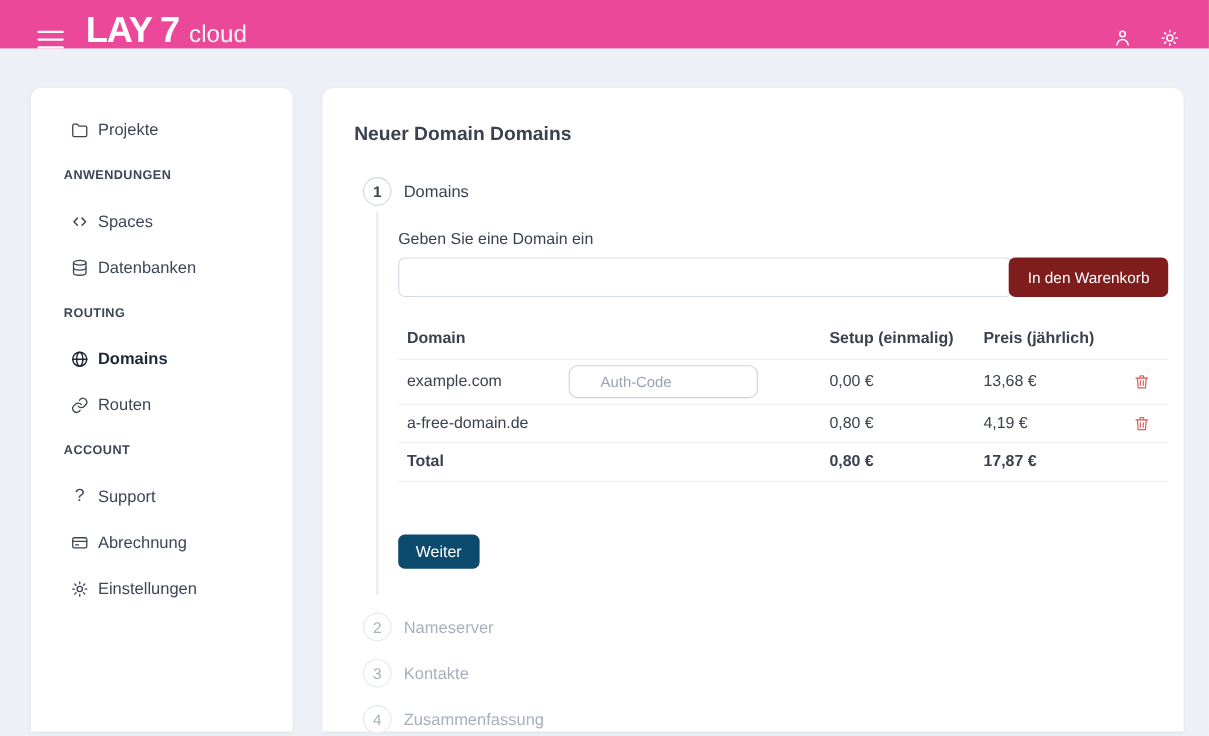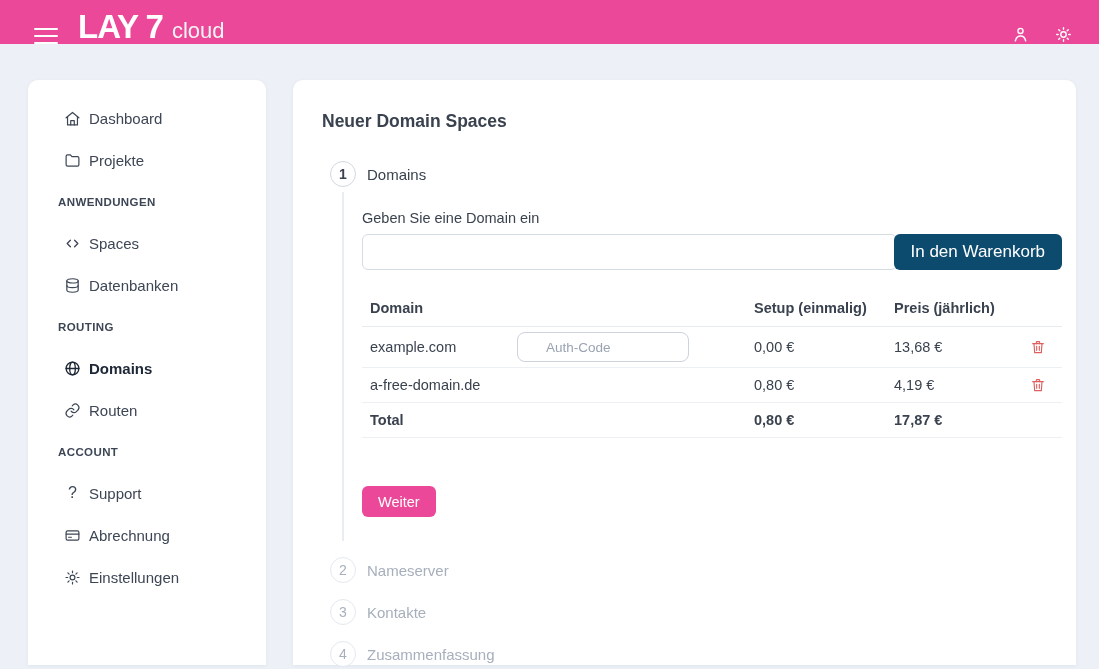--- a/index.html
+++ b/index.html
@@ -50,40 +50,40 @@
     margin-left:12px; border-left:2px solid #e9edf2;
     padding:18px 0 24px 18px; margin-top:5px; width:720px;
   }
   .form-label { font-size:14.5px; color:#39424e; margin-bottom:8px; }
   .input-row { display:flex; width:700px; }
   .domain-input {
     flex:1; height:36px; border:1px solid #d5dbe3; border-radius:6px;
     padding:0 12px; font-size:14.5px; color:#39424e; outline:none; background:#fff;
   }
   .cart-btn {
-    height:36px; margin-left:-3px; background:#0c4a6e; color:#fff; border:none;
-    border-radius:6px; font-size:17px; padding:0 17px; cursor:pointer; position:relative; z-index:2;
+    height:36px; margin-left:-3px; background:#7f1d1d; color:#fff; border:none;
+    border-radius:6px; font-size:14px; padding:0 17px; cursor:pointer; position:relative; z-index:2;
   }
   
   .domain-table { margin-top:26px; width:700px; border-collapse:collapse; font-size:14.5px; color:#39424e; }
   .domain-table th { text-align:left; font-weight:600; padding:4px 8px 10px; border-bottom:1px solid #e8ecf1;margin-left:20px; }
   .domain-table td { padding:9px 8px; text-align:left; vertical-align:middle; }
   .row-line td { border-bottom:1px solid #eceff4; }
   .row-domain td { padding:5px 8px; }
   .cell-flex { display:flex; align-items:center; }
   .cell-flex .domain-name { width:147px; flex-shrink:0; }
   .auth-input {
     width:172px; height:30px; border:1px solid #ccd3dd; border-radius:8px;
     padding:0 28px; font-size:13.5px; color:#39424e; outline:none; background:#fff;
   }
   .auth-input::placeholder { color:#9aa3b1; }
   .total-row td { font-weight:600; border-top:1px solid #dde2e9; border-bottom:1px solid #eceff4; }
   .trash-btn { background:none; border:none; color:#df5f5e; cursor:pointer; display:flex; align-items:center; padding:0; }
   .next-btn {
-    margin-top:48px; background:#ec4899; color:#fff; border:none; border-radius:6px;
+    margin-top:48px; background:#0c4a6e; color:#fff; border:none; border-radius:6px;
     font-size:14.5px; padding:0 16px; height:31px; cursor:pointer;
   }
 </style>
 </head>
 <body>
 
 <header class="topbar">
   <button class="hamburger" aria-label="menu">
     <span></span>
       <span></span>
@@ -108,30 +108,20 @@
     </button>
   </div>
 </header>
 
 <div class="layout">
 
   <nav class="sidebar card">
     <div class="nav-row">
       <span class="nav-icon">
         <svg width="17" height="17" viewBox="0 0 24 24" fill="none" stroke="currentColor" stroke-width="1.7" stroke-linecap="round" stroke-linejoin="round">
-          <path d="M3 11 12 3.5 21 11"></path>
-            <path d="M5 9.5V21h14V9.5"></path>
-            <path d="M9.5 21v-6h5v6"></path>
-        </svg>
-      </span>
-      <span>Dashboard</span>
-    </div>
-    <div class="nav-row">
-      <span class="nav-icon">
-        <svg width="17" height="17" viewBox="0 0 24 24" fill="none" stroke="currentColor" stroke-width="1.7" stroke-linecap="round" stroke-linejoin="round">
           <path d="M3 7V6a2 2 0 0 1 2-2h4l2.2 2.5H19a2 2 0 0 1 2 2V18a2 2 0 0 1-2 2H5a2 2 0 0 1-2-2z"></path>
         </svg>
       </span>
       <span>Projekte</span>
     </div>
     <div class="nav-section">ANWENDUNGEN</div>
     <div class="nav-row">
       <span class="nav-icon">
         <svg width="17" height="17" viewBox="0 0 24 24" fill="none" stroke="currentColor" stroke-width="1.9" stroke-linecap="round" stroke-linejoin="round">
           <polyline points="9 7.5 4.5 12 9 16.5"></polyline>
@@ -192,21 +182,21 @@
         <svg width="17" height="17" viewBox="0 0 24 24" fill="none" stroke="currentColor" stroke-width="1.7" stroke-linecap="round">
           <circle cx="12" cy="12" r="3.4"></circle>
           <path d="M12 2.8v2.4M12 18.8v2.4M2.8 12h2.4M18.8 12h2.4M5.5 5.5l1.7 1.7M16.8 16.8l1.7 1.7M18.5 5.5l-1.7 1.7M7.2 16.8l-1.7 1.7"></path>
         </svg>
       </span>
       <span>Einstellungen</span>
     </div>
   </nav>
 
   <main class="main-card card">
-    <h1 class="page-title">Neuer Domain Spaces</h1>
+    <h1 class="page-title">Neuer Domain Domains</h1>
 
     <div class="stepper">
 
       <div class="step">
         <div class="step-head">
           <span class="step-num">1</span>
           <span class="step-label">Domains</span>
         </div>
 
         <div class="step-content">

